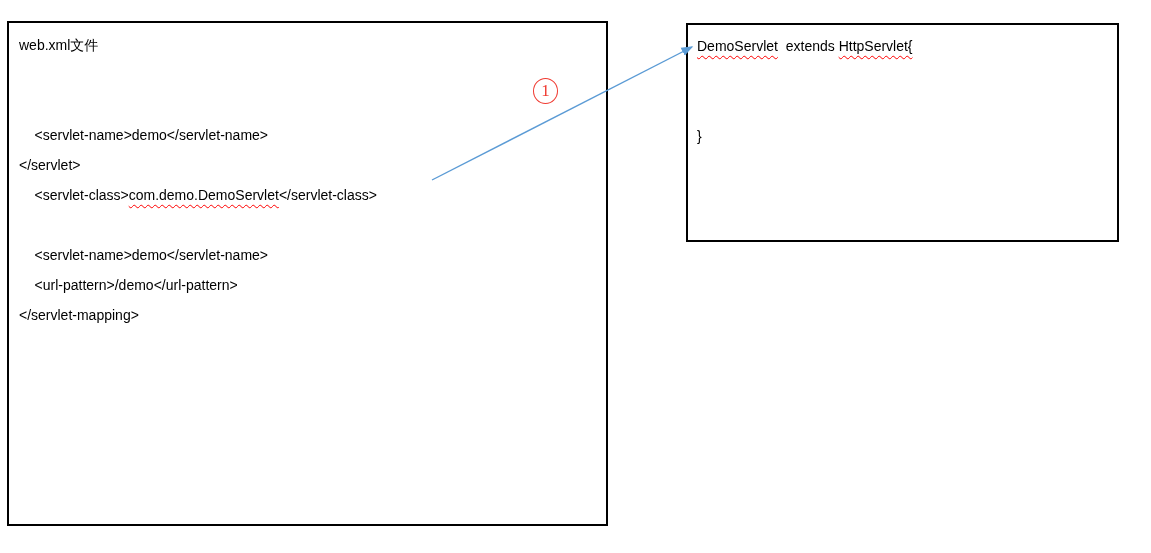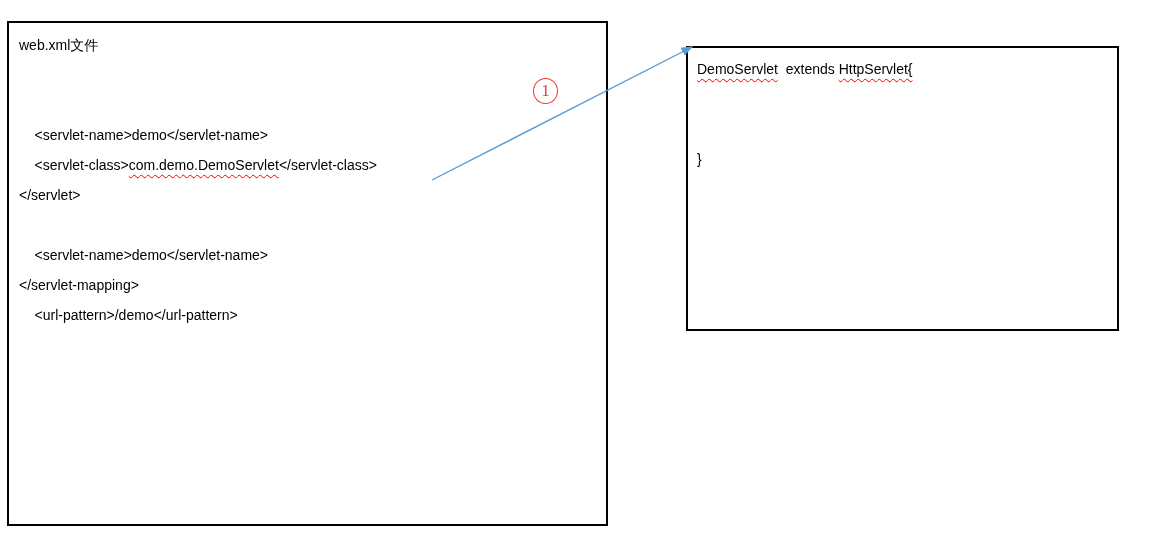--- a/index.html
+++ b/index.html
@@ -2,21 +2,21 @@
 <html><head>
 <meta charset="utf-8">
 <style>
   html,body{margin:0;padding:0;background:#ffffff;}
   .canvas{
     position:relative;width:1151px;height:553px;background:#ffffff;
     font-family:"Liberation Sans",sans-serif;color:#000000;overflow:hidden;
   }
   .box{position:absolute;background:#ffffff;border:2px solid #000000;box-sizing:border-box;}
   .box-webxml{left:7px;top:21px;width:601px;height:505px;padding:7px 10px;}
-  .box-class{left:686px;top:23px;width:433px;height:285px;padding:6px 9px;margin-top:23px;}
+  .box-class{left:686px;top:23px;width:433px;height:219px;padding:6px 9px;}
   .line{font-size:14px;line-height:30px;min-height:30px;white-space:pre;}
   .squiggle{
     text-decoration:underline;
     text-decoration-style:wavy;
     text-decoration-color:#ff0000;
     text-decoration-thickness:1px;
     text-underline-offset:4px;
   }
   .annotation-circle{
     position:absolute;left:533px;top:78px;width:25px;height:26px;
@@ -29,26 +29,26 @@
 </head>
 <body>
 
 <div class="canvas">
 
   <div class="box box-webxml">
     <div class="line">web.xml文件</div>
     <div class="line"></div>
     <div class="line"></div>
     <div class="line">    &lt;servlet-name&gt;demo&lt;/servlet-name&gt;</div>
+    <div class="line">&lt;/servlet&gt;</div>
     <div class="line"><span>    &lt;servlet-class&gt;</span><span class="squiggle">com.demo.DemoServlet</span><span>&lt;/servlet-class&gt;</span></div>
-    <div class="line">&lt;/servlet&gt;</div>
     <div class="line"></div>
     <div class="line">    &lt;servlet-name&gt;demo&lt;/servlet-name&gt;</div>
+    <div class="line">    &lt;url-pattern&gt;/demo&lt;/url-pattern&gt;</div>
     <div class="line">&lt;/servlet-mapping&gt;</div>
-    <div class="line">    &lt;url-pattern&gt;/demo&lt;/url-pattern&gt;</div>
   </div>
 
   <div class="box box-class">
     <div class="line"><span class="squiggle">DemoServlet</span><span>  extends </span><span class="squiggle">HttpServlet{</span></div>
     <div class="line"></div>
     <div class="line"></div>
     <div class="line">}</div>
   </div>
 
   <div class="annotation-circle"><span>1</span></div>

